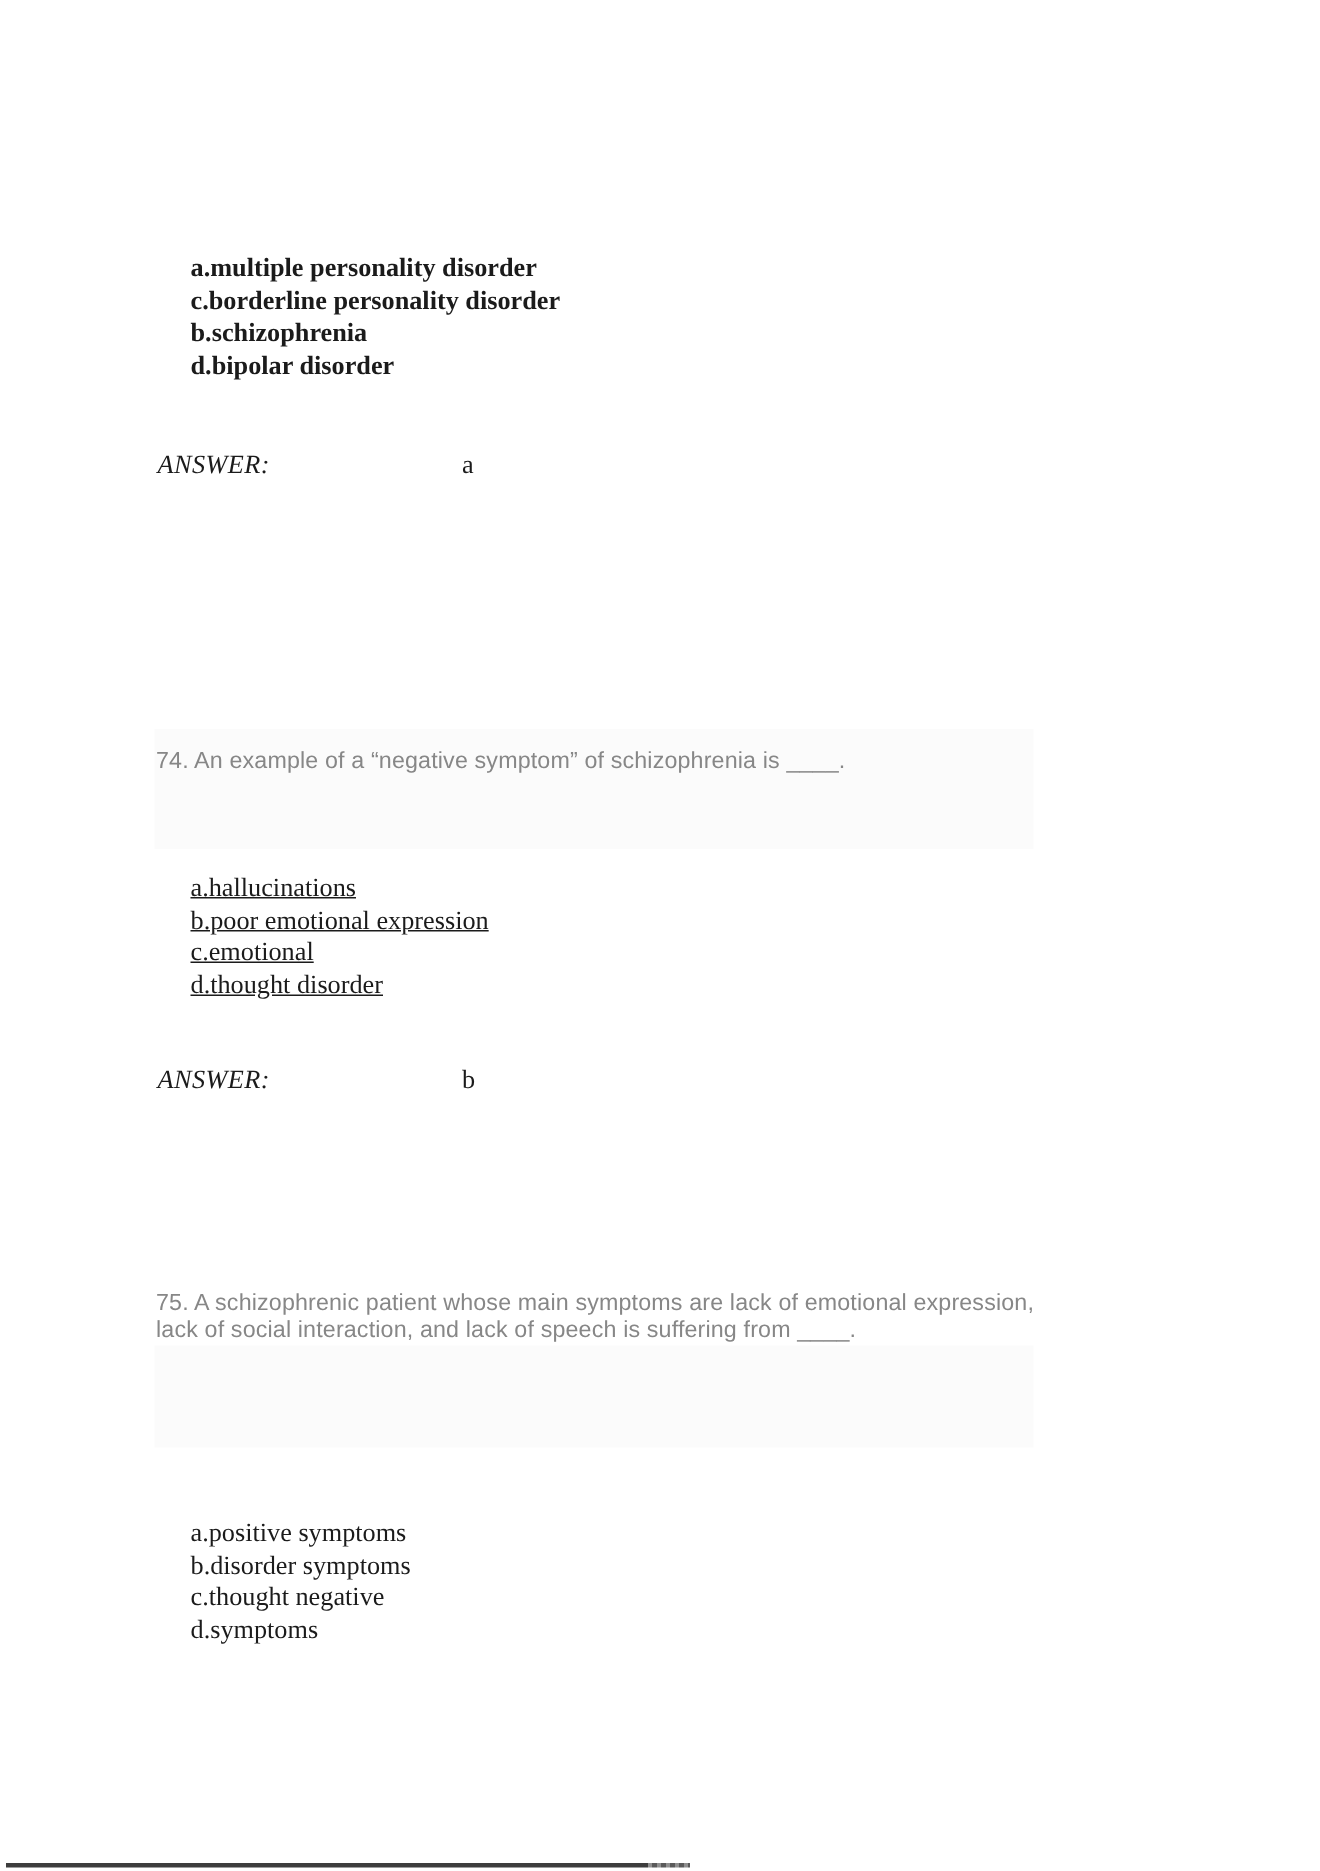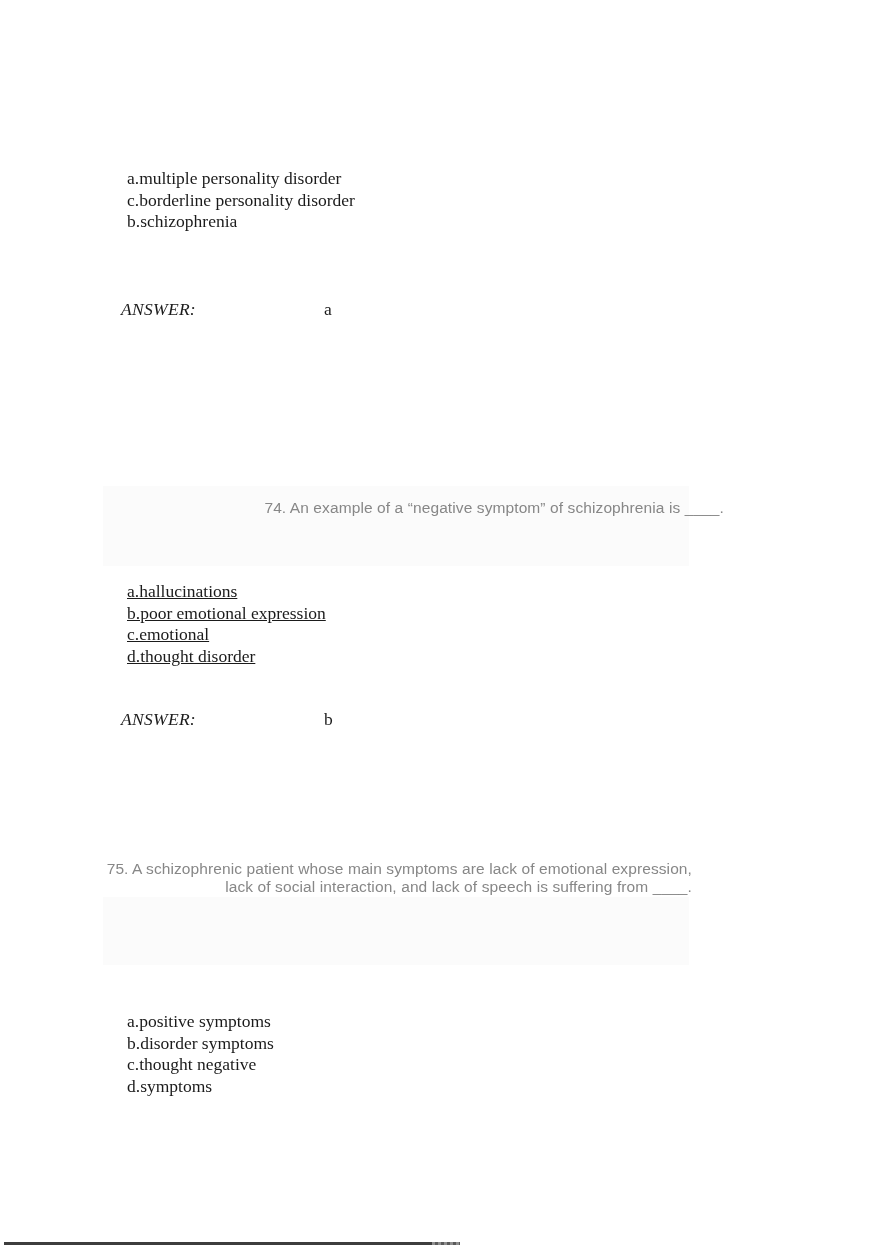--- a/index.html
+++ b/index.html
@@ -26,34 +26,33 @@
   
   .options-block {
     position: absolute;
     left: 127px;
     font-family: "Liberation Serif", "DejaVu Serif", serif;
     font-size: 17.5px;
     line-height: 21.7px;
     color: #1b1b1b;
     white-space: nowrap;
   }
-  .options-top  { top: 168px; }
+  .options-top  { top: 168px; font-weight: bold; }
   .options-q74  { top: 581px; text-decoration: underline; }
   .options-q75  { top: 1011px; }
 
   
   .answer-row {
     position: absolute;
     left: 105px;
     width: 400px;
     font-family: "Liberation Serif", "DejaVu Serif", serif;
     font-size: 17.5px;
     line-height: 20px;
     color: #1b1b1b;
-    margin-left: 16px;
   }
   .answer-row-1 { top: 299px; }
   .answer-row-2 { top: 709px; }
   .answer-label {
     font-style: italic;
     letter-spacing: 0.3px;
   }
   .answer-value {
     position: absolute;
     left: 203px;
@@ -63,21 +62,20 @@
 
   
   .question-stem {
     position: absolute;
     left: 104px;
     font-family: "Liberation Sans", "DejaVu Sans", sans-serif;
     font-size: 15.5px;
     line-height: 18.4px;
     color: #878787;
     letter-spacing: 0.1px;
-    text-align: right;
   }
   .stem-q74 { top: 499px; width: 620px; }
   .stem-q75 { top: 860px; width: 588px; }
 
   
   .bottom-rule {
     position: absolute;
     left: 4px;
     top: 1242px;
     height: 3px;
@@ -106,20 +104,21 @@
 
 <div class="page">
 
   <div class="tint-band tint-q74"></div>
   <div class="tint-band tint-q75"></div>
 
   <section class="options-block options-top">
     <div>a.multiple personality disorder</div>
     <div>c.borderline personality disorder</div>
     <div>b.schizophrenia</div>
+    <div>d.bipolar disorder</div>
   </section>
 
   <section class="answer-row answer-row-1">
     <span class="answer-label">ANSWER:</span>
     <span class="answer-value">a</span>
   </section>
 
   <div class="question-stem stem-q74">74. An example of a “negative symptom” of schizophrenia is ____.</div>
 
   <section class="options-block options-q74">

